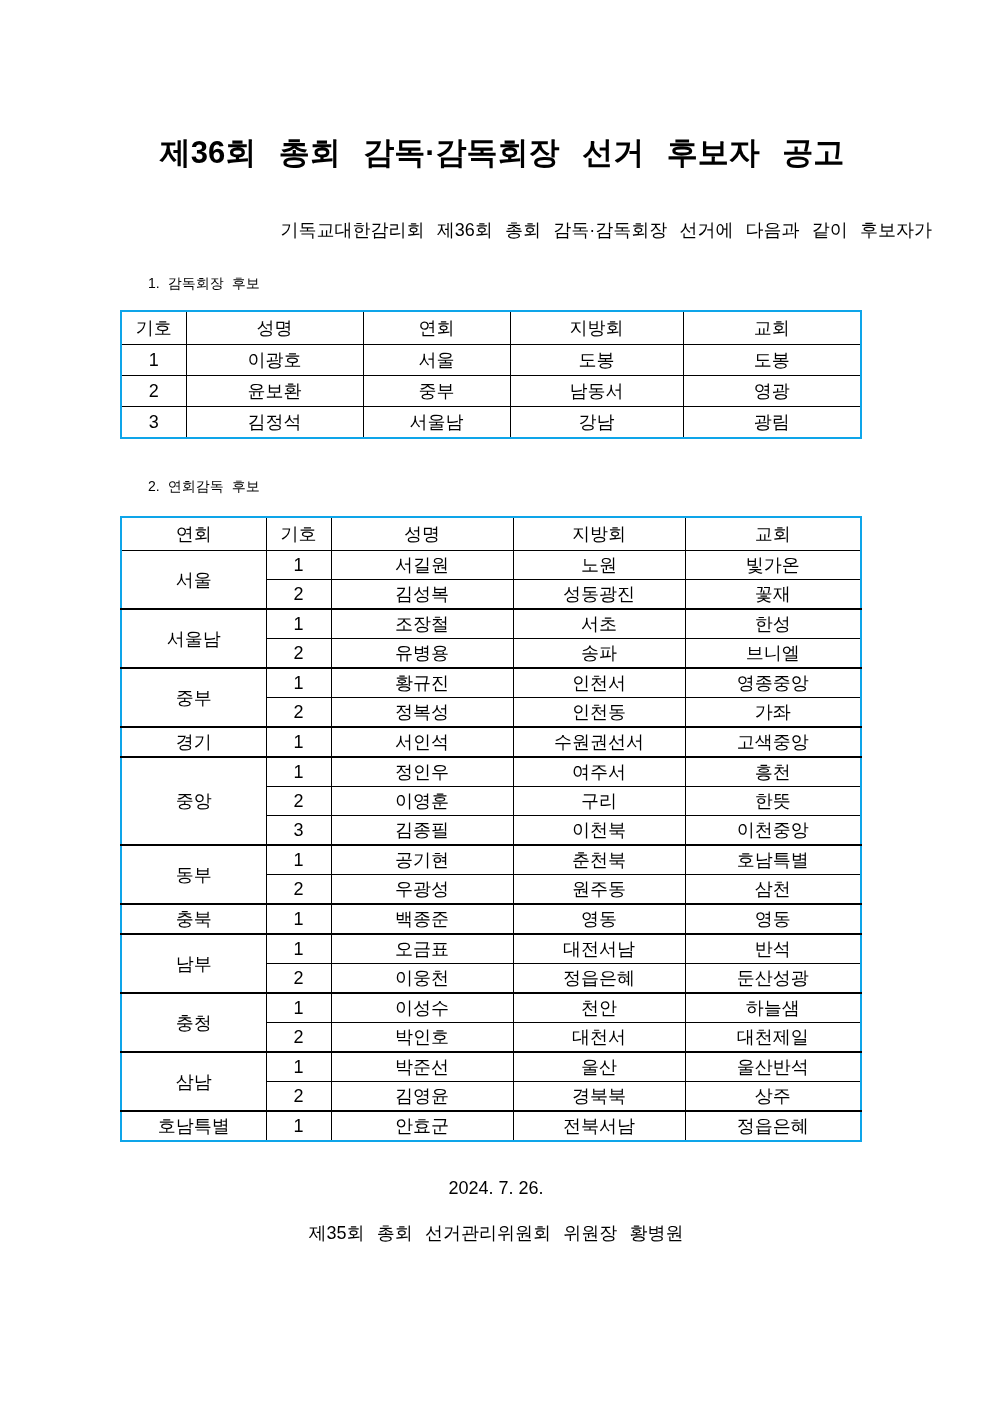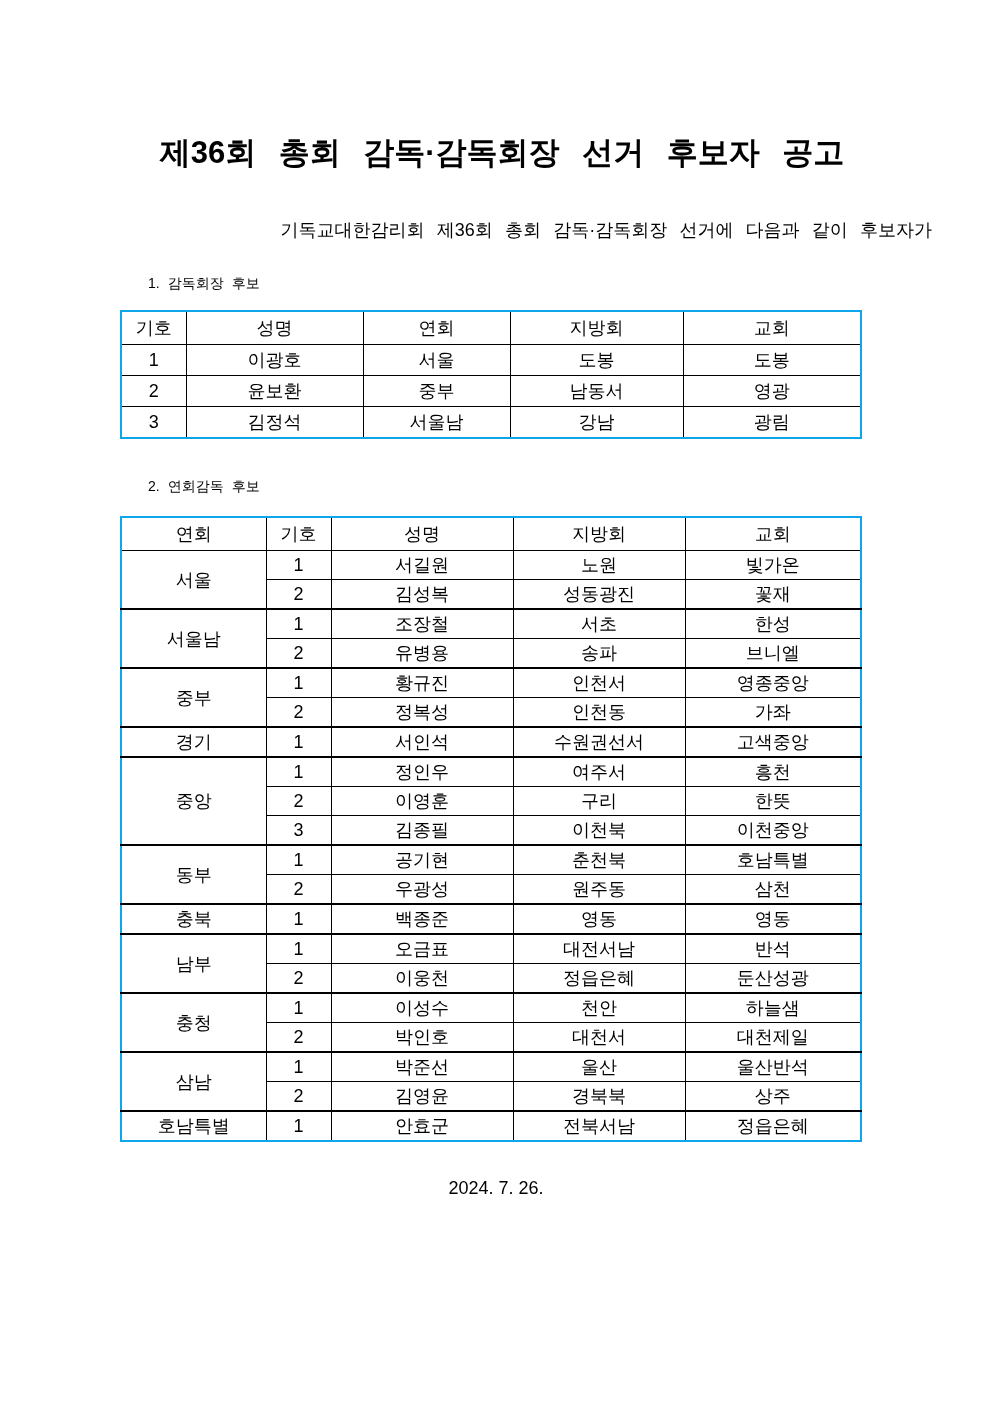--- a/index.html
+++ b/index.html
@@ -286,14 +286,15 @@
           <td>1</td>
           <td>안효군</td>
           <td>전북서남</td>
           <td>정읍은혜</td>
         </tr>
       </tbody>
   </table>
 
   <div class="announce-date">2024. 7. 26.</div>
 
+  <div class="signature">제35회 총회 선거관리위원회 위원장 황병원</div>
 
 </div>
 
 </body></html>

